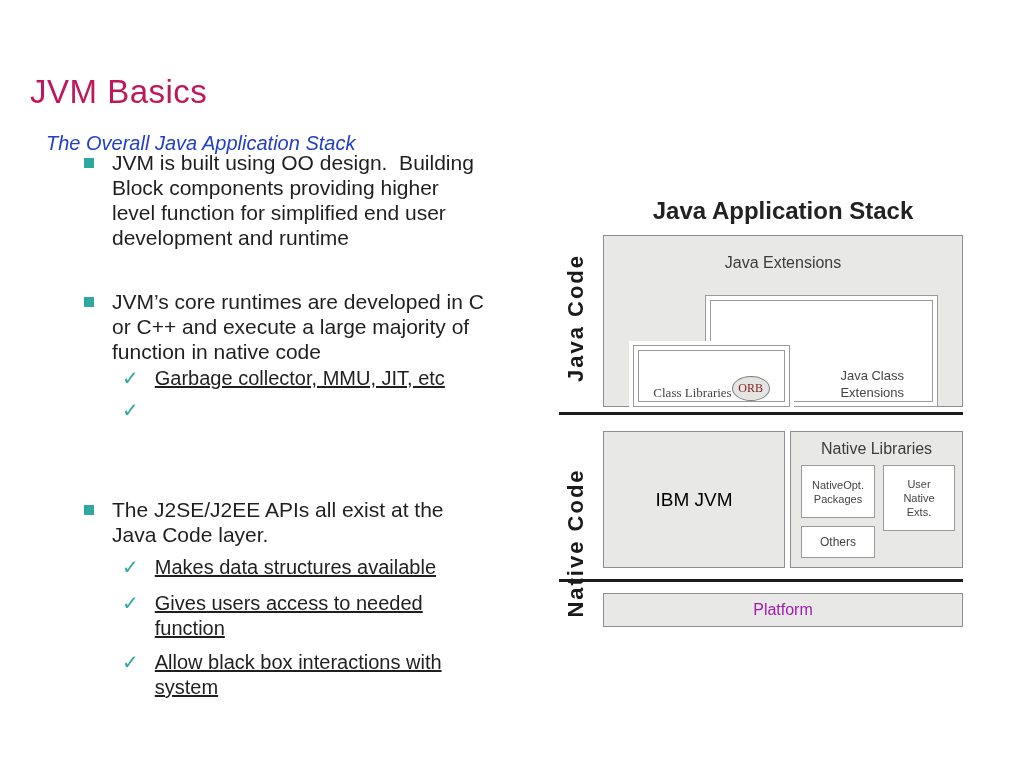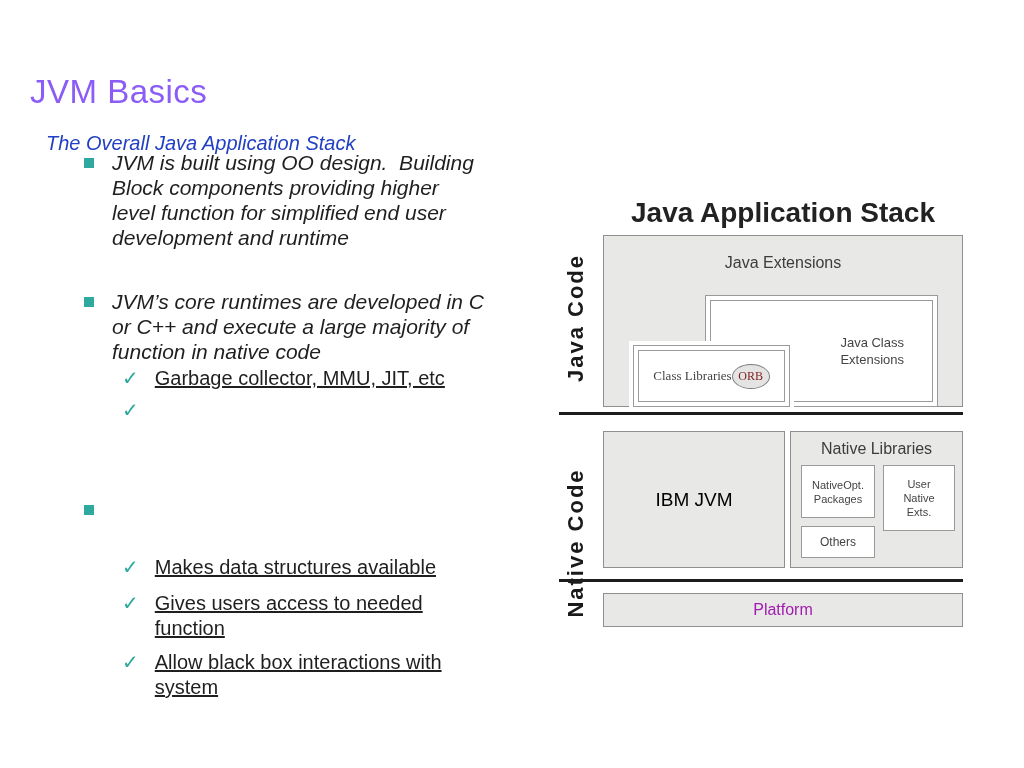--- a/index.html
+++ b/index.html
@@ -1,42 +1,42 @@
 <!DOCTYPE html>
 <html><head>
 <meta charset="utf-8">
 <style>
   html,body{margin:0;padding:0;}
   body{width:1024px;height:768px;background:#ffffff;overflow:hidden;position:relative;
        font-family:"Liberation Sans", sans-serif;color:#1f1f1f;}
   .abs{position:absolute;}
   
-  .slide-title{left:30px;top:72px;font-size:33px;line-height:40px;font-weight:400;color:#8b5cf6;letter-spacing:0.5px;}
+  .slide-title{left:30px;top:72px;font-size:33px;line-height:40px;font-weight:400;color:#be185d;letter-spacing:0.5px;}
   .slide-subtitle{left:30px;top:116px;font-size:20px;font-style:italic;font-weight:400;}
   .li{display:flex;width:460px;}
   .li .txt{white-space:pre-line;}
-  .l1{left:84px;font-style:italic;}
+  .l1{left:84px;}
   .l1 .txt{font-size:21px;line-height:25px;margin-left:18px;}
   .sq{width:10px;height:10px;margin-top:8px;flex:0 0 10px;}
   .l2{left:122px;}
   .l2 .txt{font-size:20px;line-height:25px;margin-left:16px;text-decoration:underline;}
   .chk{font-size:20px;line-height:25px;flex:0 0 16px;}
   .b1{top:150px;} .b2{top:289px;} .c1{top:366px;} .c2{top:398px;}
   .b3{top:497px;} .c3{top:555px;} .c4{top:591px;} .c5{top:650px;}
   
-  .dtitle{left:603px;top:197px;width:360px;text-align:center;font-size:28px;font-weight:700;color:#222;}
+  .dtitle{left:603px;top:197px;width:360px;text-align:center;font-size:24px;font-weight:700;color:#222;}
   .vlabel{width:44px;display:flex;align-items:center;justify-content:center;}
   .vlabel span{transform:rotate(-90deg);white-space:nowrap;font-size:22px;font-weight:700;letter-spacing:2px;color:#1a1a1a;}
   .jcode{left:554px;top:238px;height:160px;}
   .ncode{left:554px;top:450px;height:185px;}
   .gbox{background:#e8e8e6;border:1px solid #8f8f8f;box-sizing:border-box;}
   .japp{left:603px;top:235px;width:360px;height:172px;}
   .japp-label{top:18px;width:100%;text-align:center;font-size:16px;color:#3c3c3c;}
   .dbox{background:#fff;border:1px solid #9a9a9a;box-sizing:border-box;padding:4px;}
-  .dbox-inner{border:1px solid #9a9a9a;box-sizing:border-box;width:100%;height:100%;display:flex;align-items:center;}
+  .dbox-inner{border:1px solid #9a9a9a;box-sizing:border-box;width:100%;height:100%;display:flex;align-items:flex-end;}
   .jce{left:705px;top:295px;width:233px;height:112px;}
   .jce .dbox-inner{justify-content:flex-end;}
   .jce-label{margin-right:28px;text-align:center;font-size:13px;line-height:17px;color:#444;white-space:pre-line;}
   .cl{left:633px;top:345px;width:157px;height:62px;box-shadow:0 0 0 4px #fff;z-index:3;}
   .cl .dbox-inner{justify-content:center;font-family:Liberation Serif, serif;}
   .cl-label{font-size:13px;color:#444;}
   .orb{width:38px;height:25px;border:1.5px solid #7d7d7d;border-radius:50%;background:#e4e4e2;
        display:flex;align-items:center;justify-content:center;font-size:12px;color:#7f1d1d;box-sizing:border-box;}
   .sep{left:559px;width:404px;height:3px;background:#1c1c1c;}
   .sep1{top:412px;} .sep2{top:579px;}
@@ -79,20 +79,22 @@
     <span class="chk" style="color:#2fa9a0;">✓</span>
     <span class="txt">Garbage collector, MMU, JIT, etc</span>
   </div>
 
   <div class="abs li l2 c2">
     <span class="chk" style="color:#2fa9a0;">✓</span>
   </div>
 
   <div class="abs li l1 b3">
     <span class="sq" style="background:#2fa9a0;"></span>
+    <span class="txt">The J2SE/J2EE APIs all exist at the
+Java Code layer.</span>
   </div>
 
   <div class="abs li l2 c3">
     <span class="chk" style="color:#2fa9a0;">✓</span>
     <span class="txt">Makes data structures available</span>
   </div>
 
   <div class="abs li l2 c4">
     <span class="chk" style="color:#2fa9a0;">✓</span>
     <span class="txt">Gives users access to needed

